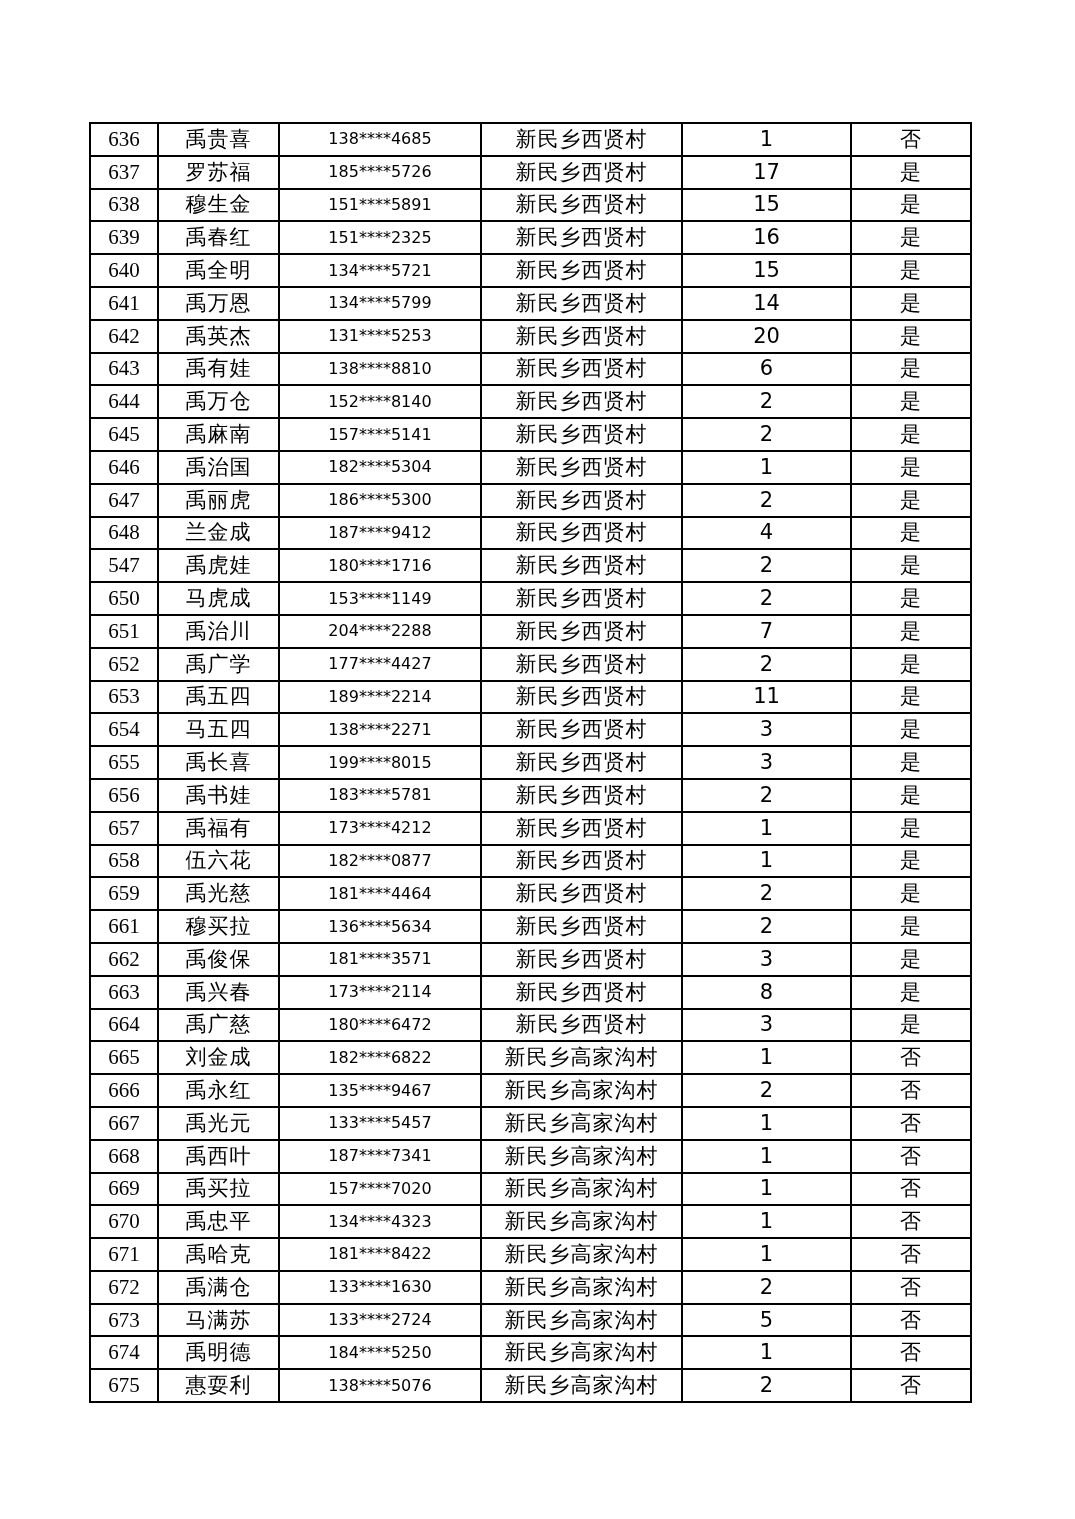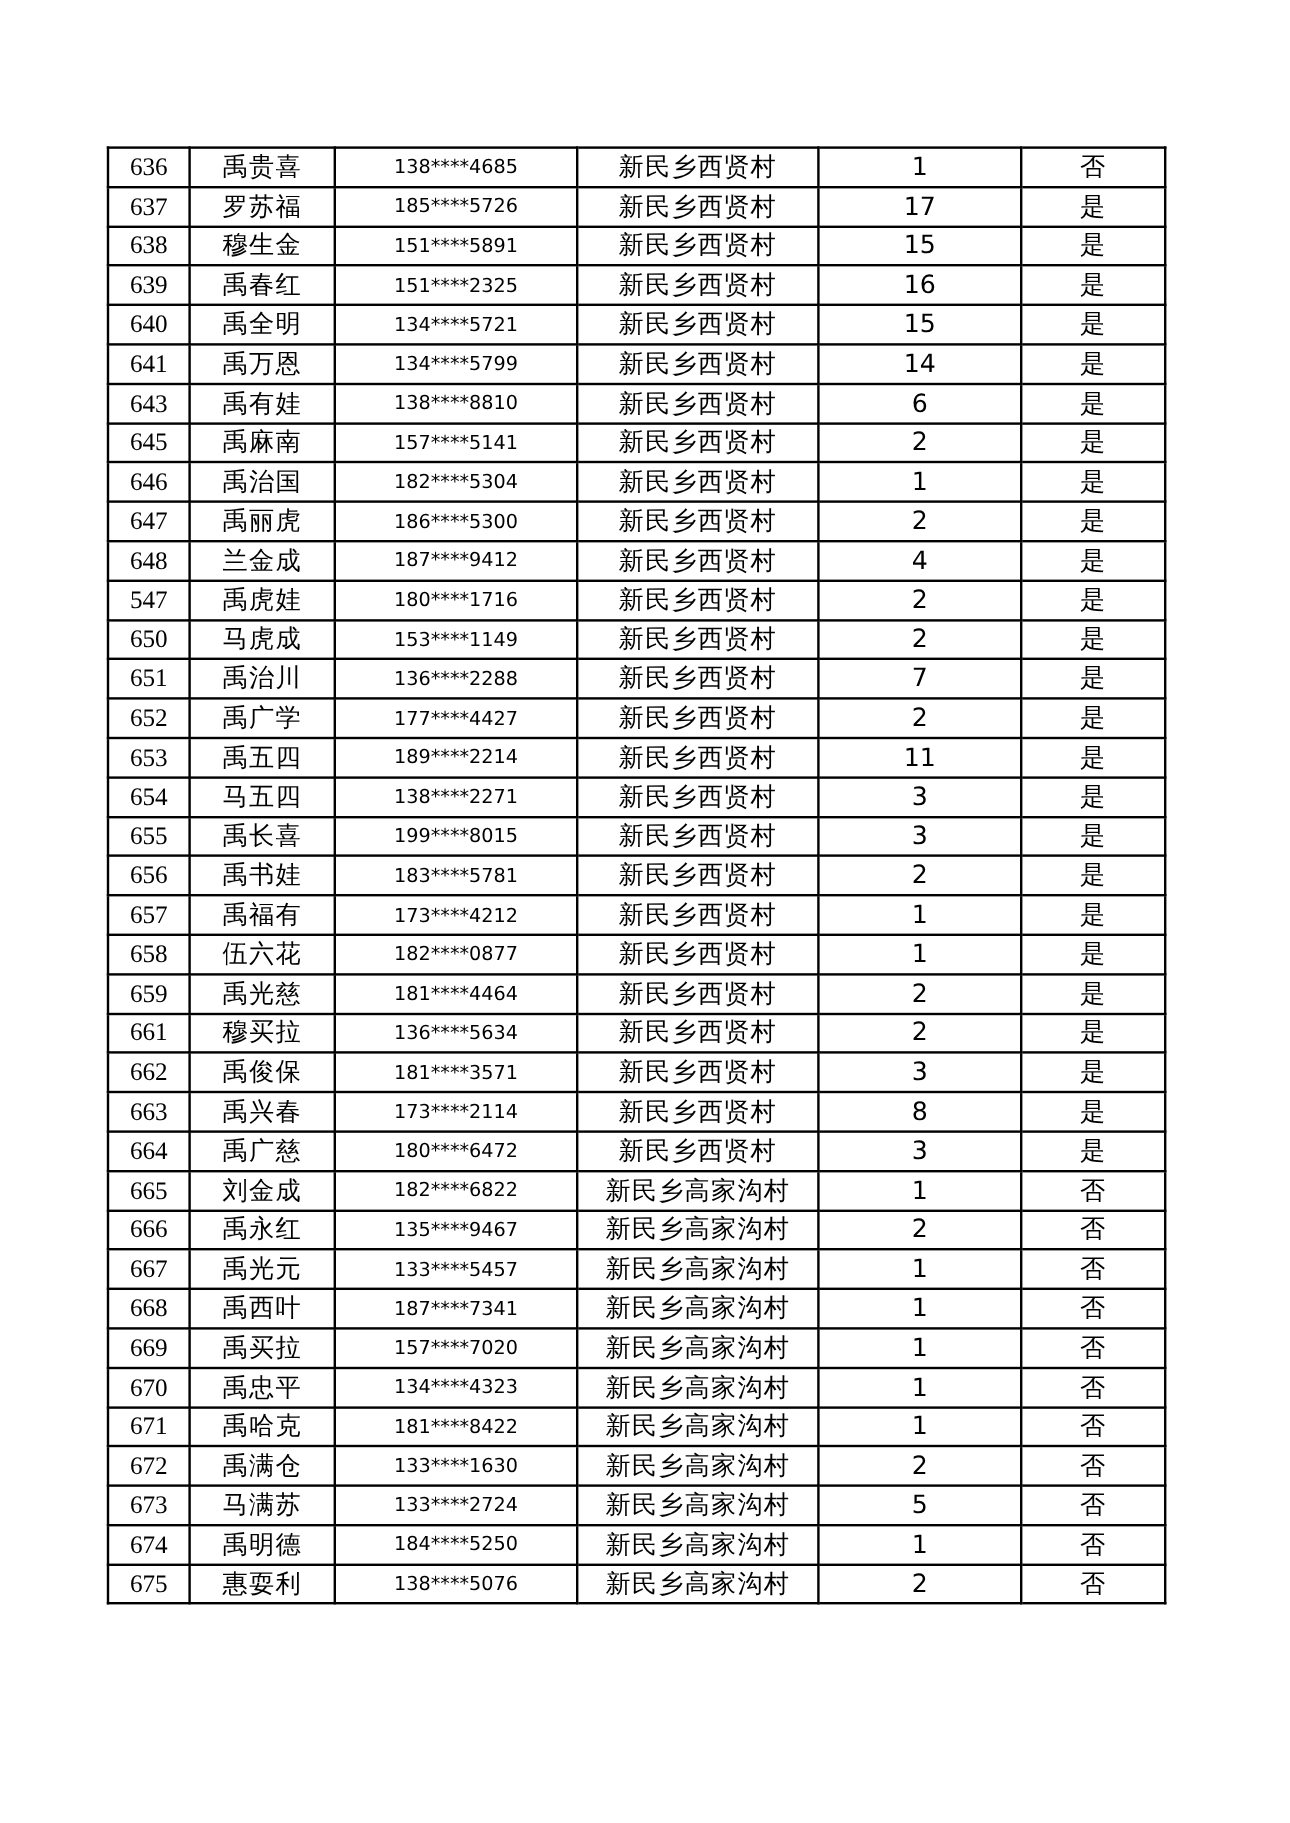--- a/index.html
+++ b/index.html
@@ -109,28 +109,44 @@
   </tr>
         <tr>
     <td class="c-seq">641</td>
     <td class="c-name">禹万恩</td>
     <td class="c-phone">134****5799</td>
     <td class="c-village">新民乡西贤村</td>
     <td class="c-count">14</td>
     <td class="c-flag">是</td>
   </tr>
         <tr>
+    <td class="c-seq">642</td>
+    <td class="c-name">禹英杰</td>
+    <td class="c-phone">131****5253</td>
+    <td class="c-village">新民乡西贤村</td>
+    <td class="c-count">20</td>
+    <td class="c-flag">是</td>
+  </tr>
+        <tr>
     <td class="c-seq">643</td>
     <td class="c-name">禹有娃</td>
     <td class="c-phone">138****8810</td>
     <td class="c-village">新民乡西贤村</td>
     <td class="c-count">6</td>
     <td class="c-flag">是</td>
   </tr>
         <tr>
+    <td class="c-seq">644</td>
+    <td class="c-name">禹万仓</td>
+    <td class="c-phone">152****8140</td>
+    <td class="c-village">新民乡西贤村</td>
+    <td class="c-count">2</td>
+    <td class="c-flag">是</td>
+  </tr>
+        <tr>
     <td class="c-seq">645</td>
     <td class="c-name">禹麻南</td>
     <td class="c-phone">157****5141</td>
     <td class="c-village">新民乡西贤村</td>
     <td class="c-count">2</td>
     <td class="c-flag">是</td>
   </tr>
         <tr>
     <td class="c-seq">646</td>
     <td class="c-name">禹治国</td>
@@ -167,21 +183,21 @@
     <td class="c-seq">650</td>
     <td class="c-name">马虎成</td>
     <td class="c-phone">153****1149</td>
     <td class="c-village">新民乡西贤村</td>
     <td class="c-count">2</td>
     <td class="c-flag">是</td>
   </tr>
         <tr>
     <td class="c-seq">651</td>
     <td class="c-name">禹治川</td>
-    <td class="c-phone">136****2288</td>
+    <td class="c-phone">204****2288</td>
     <td class="c-village">新民乡西贤村</td>
     <td class="c-count">7</td>
     <td class="c-flag">是</td>
   </tr>
         <tr>
     <td class="c-seq">652</td>
     <td class="c-name">禹广学</td>
     <td class="c-phone">177****4427</td>
     <td class="c-village">新民乡西贤村</td>
     <td class="c-count">2</td>

